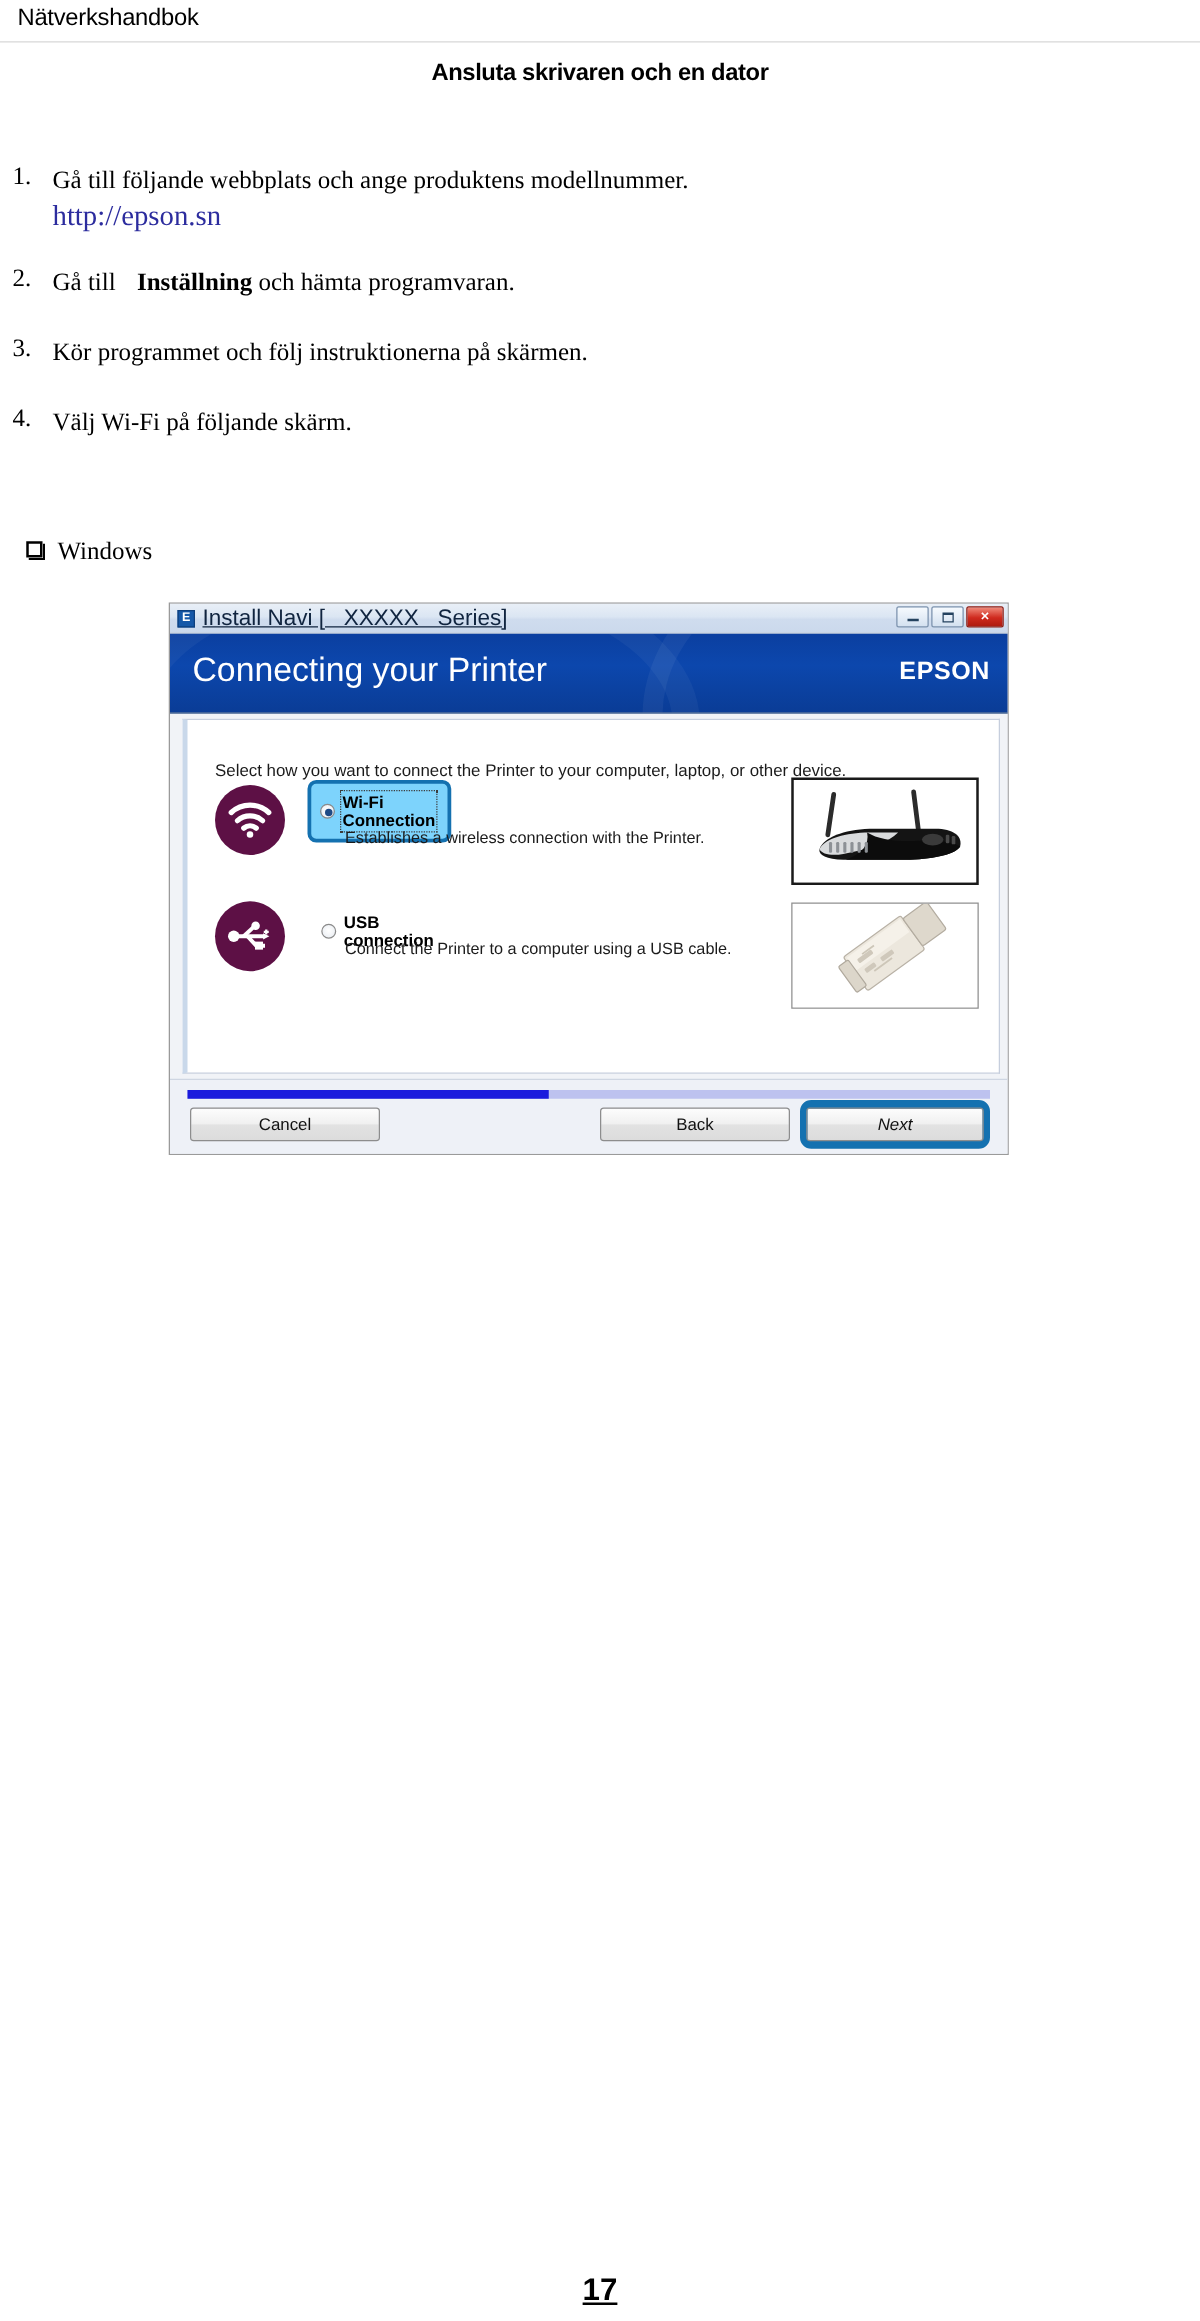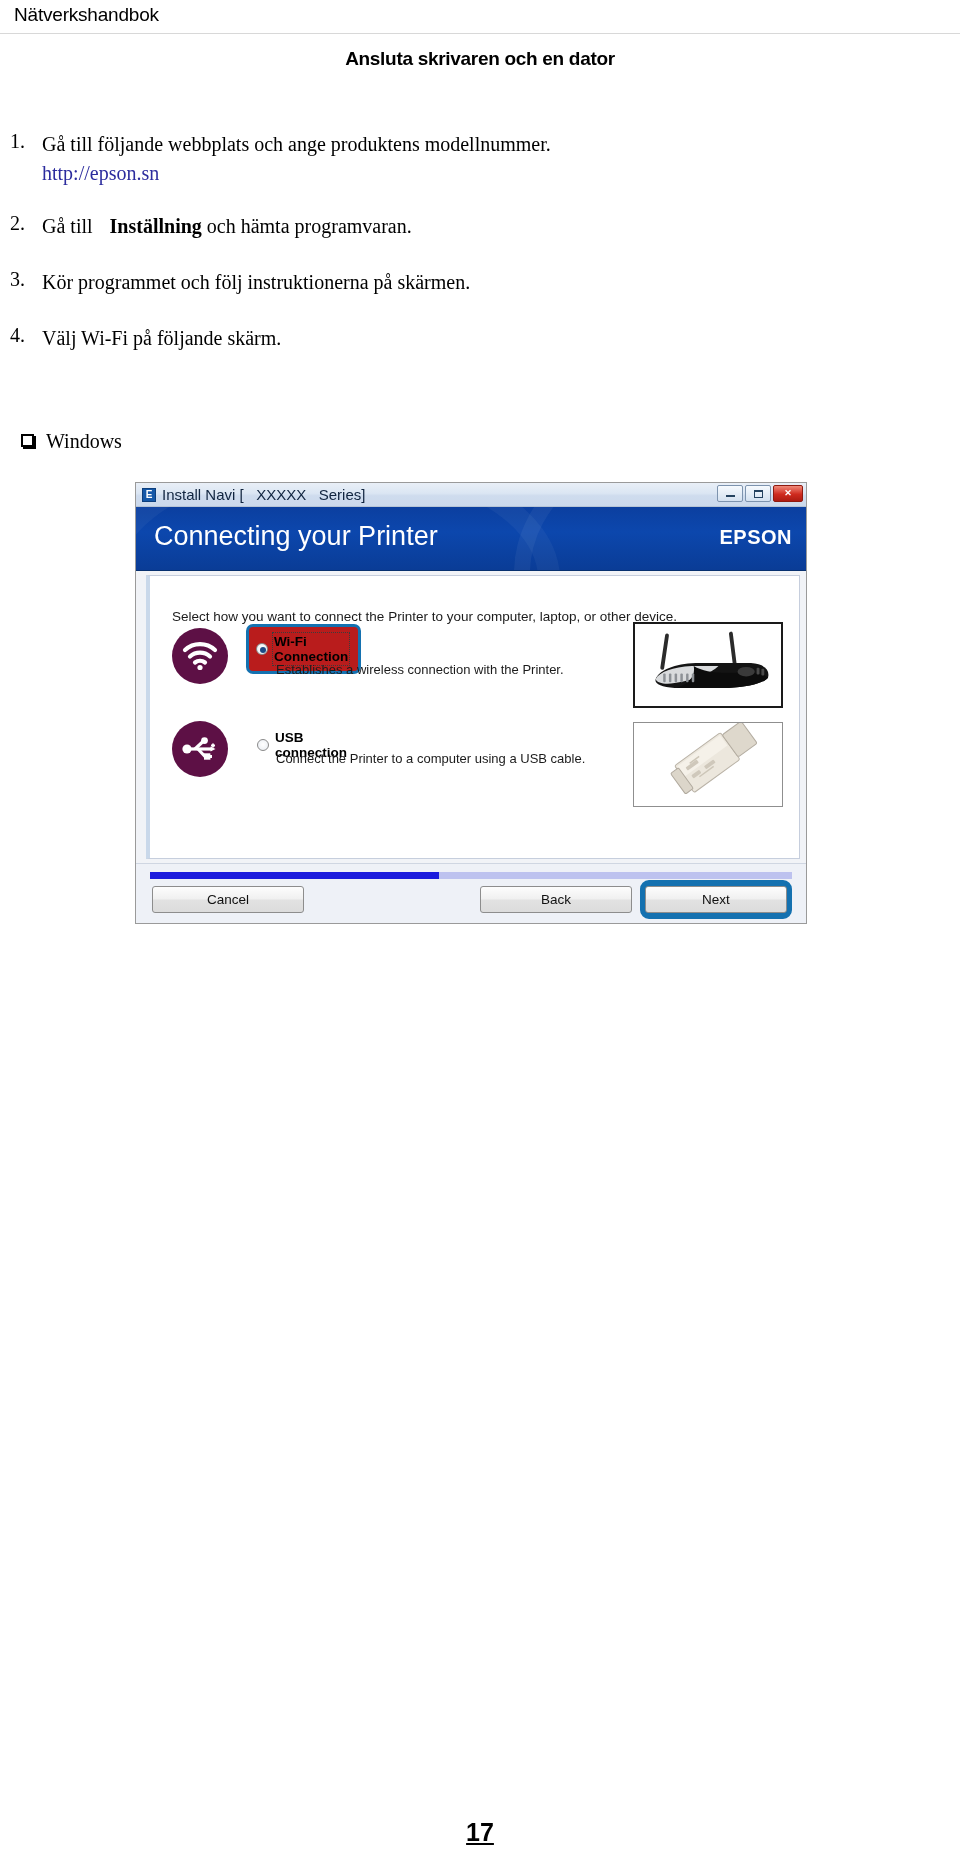--- a/index.html
+++ b/index.html
@@ -33,21 +33,21 @@
   
   .steps { position:absolute; left:0; top:130px; width:960px; }
   .step { position:relative; min-height:28px; padding-left:42px; margin-bottom:0; }
   .step-num {
     position:absolute; left:10px; top:0;
     font-size:20px; color:#000;
   }
   .step-text { font-size:20px; color:#000; line-height:28px; }
   .step-text b { font-weight:bold;margin-left:12px; }
   .step-sub {
-    padding-left:42px; font-size:20px; line-height:30px;
+    padding-left:42px; font-size:23px; line-height:30px;
     color:#2c2c9e;
   }
   .gap-sm { height:24px; }
   .gap-md { height:28px; }
 
   .bullet-line {
     position:absolute; left:0; top:415px; width:960px;
     padding-left:21px;
     font-size:20px; color:#000; line-height:28px;margin-top:12px;
   }
@@ -79,21 +79,21 @@
     padding:0 2px 0 6px;
     position:relative;
   }
   .app-icon {
     width:14px; height:14px; margin-right:6px;
     background:#1558a8; border:1px solid #0d3f7d;
     color:#fff; font-size:10px; font-weight:bold;
     display:flex; align-items:center; justify-content:center;
     font-family:"Liberation Sans", sans-serif;
   }
-  .title-text { font-size:15px; color:#10243f; white-space:pre; }
+  .title-text { font-size:18px; color:#10243f; white-space:pre;text-decoration:underline; }
   .win-btns { position:absolute; right:3px; top:2px; display:flex; gap:2px; }
   .win-btn {
     width:26px; height:17px; border:1px solid #7d93ae; border-radius:2px;
     background:linear-gradient(180deg,#f6fafe,#d4e1f0);
     display:flex; align-items:center; justify-content:center;
     font-size:9px; color:#24425f; line-height:1;
   }
   .win-btn.close {
     background:linear-gradient(180deg,#f08a7a,#cf2a1e 55%,#ad1b11);
     border-color:#8e1a10; color:#fff; width:30px; font-weight:bold;
@@ -158,21 +158,21 @@
   .opt-icon.usb { background:#5d1045; }
 
   .radio-box {
     position:absolute; left:78px; top:2px;
     display:flex; align-items:center;
     padding:7px 10px 7px 7px;
     border-radius:7px;
   }
   .radio-box.focused {
     border:3px solid #1471b0;
-    background:#b91c1c;
+    background:#7dd3fc;
     left:74px; top:-4px;
   }
   .radio {
     width:12px; height:12px; border-radius:50%;
     border:1px solid #8a8a8a;
     background:radial-gradient(circle at 50% 45%, #ffffff 0%, #eef1f5 70%, #dfe3ea 100%);
     margin-right:6px; position:relative; flex:0 0 auto;
   }
   .radio.checked::after{
     content:""; position:absolute; left:3px; top:3px;
@@ -233,21 +233,21 @@
   .btn-cancel { left:16px; width:152px; }
   .btn-back   { left:344px; width:152px; }
   .btn-next-wrap {
     position:absolute; left:504px; top:16px;
     width:152px; height:39px;
     border:4px solid #1471b0; border-radius:9px;
     background:#1471b0;
     display:flex; align-items:center; justify-content:center;
   }
   .btn-next {
-    position:static; width:142px; height:27px;
+    position:static; width:142px; height:27px;font-style:italic;
   }
 
   
   .page-num {
     position:absolute; left:0; bottom:10px; width:960px;
     text-align:center;
     font-family:"Liberation Sans", sans-serif;
     font-weight:bold; font-size:25px; color:#000;text-decoration:underline;
   }
 </style>

